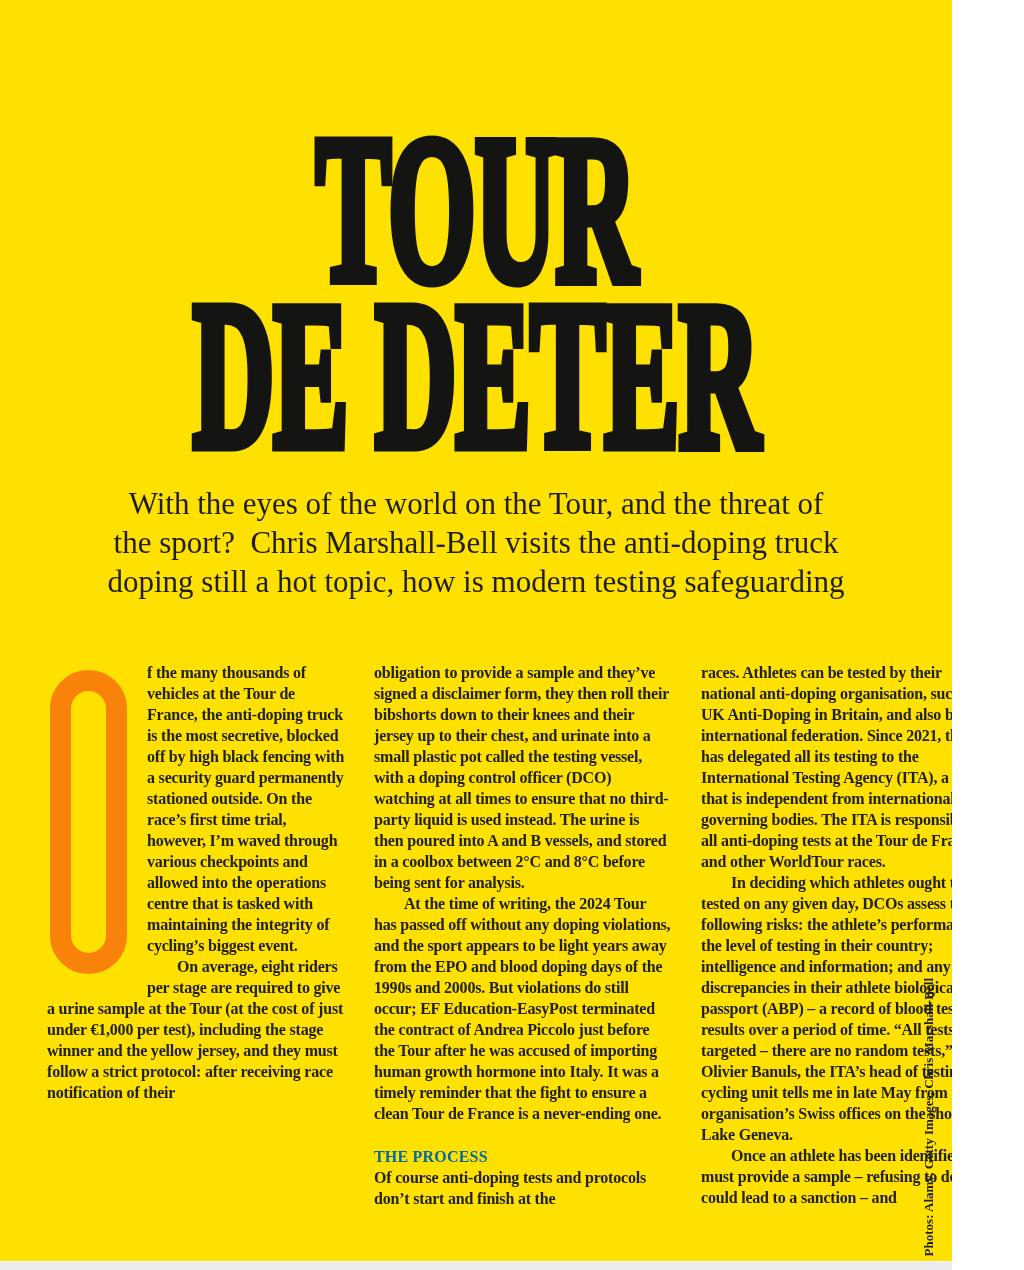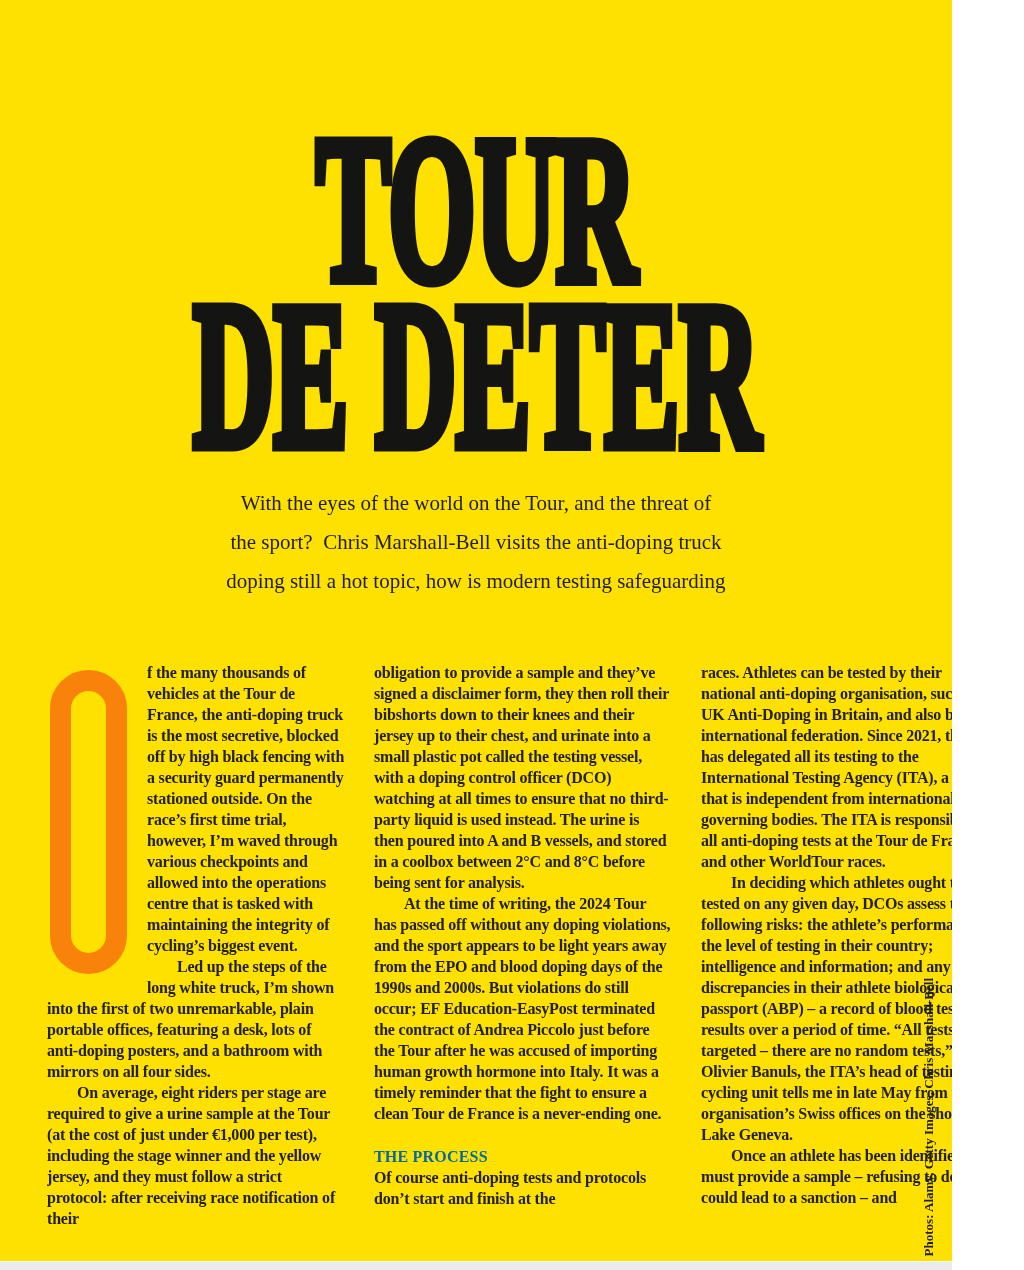--- a/index.html
+++ b/index.html
@@ -20,21 +20,21 @@
     color:#141413;
     letter-spacing:-1px;
     transform:scaleY(1.86);
     transform-origin:top center;
     -webkit-text-stroke:6px #141413;
   }
   
   .standfirst{
     position:absolute;top:484px;left:60px;right:60px;
     text-align:center;
-    font-size:21px;line-height:39px;
+    font-size:31px;line-height:39px;
     font-weight:500;
     color:#1F1E1A;
   }
   
   .columns{
     position:absolute;top:662px;left:47px;
     width:918px;height:600px;
     display:flex;gap:29px;
     overflow:hidden;
   }
@@ -95,21 +95,20 @@
     <div>the sport?&nbsp; Chris Marshall-Bell visits the anti-doping truck</div>
     <div>doping still a hot topic, how is modern testing safeguarding</div>
   </div>
 
   <div class="columns">
 
     <div class="col">
       <p>
         <span class="dropcap" aria-label="O"></span><span>f the many thousands of vehicles at the Tour de France, the anti-doping truck is the most secretive, blocked off by high black fencing with a security guard permanently stationed outside. On the race’s first time trial, however, I’m waved through various checkpoints and allowed into the operations centre that is tasked with maintaining the integrity of cycling’s biggest event.</span>
       </p>
-      <p class="indent">Led up the steps of the long white truck, I’m shown into the first of two unremarkable, plain portable offices, featuring a desk, lots of anti-doping posters, and a bathroom with mirrors on all four sides.</p>
       <p class="indent">On average, eight riders per stage are required to give a urine sample at the Tour (at the cost of just under €1,000 per test), including the stage winner and the yellow jersey, and they must follow a strict protocol: after receiving race notification of their</p>
     </div>
 
     <div class="col">
       <p>obligation to provide a sample and they’ve signed a disclaimer form, they then roll their bibshorts down to their knees and their jersey up to their chest, and urinate into a small plastic pot called the testing vessel, with a doping control officer (DCO) watching at all times to ensure that no third-party liquid is used instead. The urine is then poured into A and B vessels, and stored in a coolbox between 2°C and 8°C before being sent for analysis.</p>
       <p class="indent">At the time of writing, the 2024 Tour has passed off without any doping violations, and the sport appears to be light years away from the EPO and blood doping days of the 1990s and 2000s. But violations do still occur; EF Education-EasyPost terminated the contract of Andrea Piccolo just before the Tour after he was accused of importing human growth hormone into Italy. It was a timely reminder that the fight to ensure a clean Tour de France is a never-ending one.</p>
       <h3 class="subhead">THE PROCESS</h3>
       <p>Of course anti-doping tests and protocols don’t start and finish at the</p>
     </div>
 

